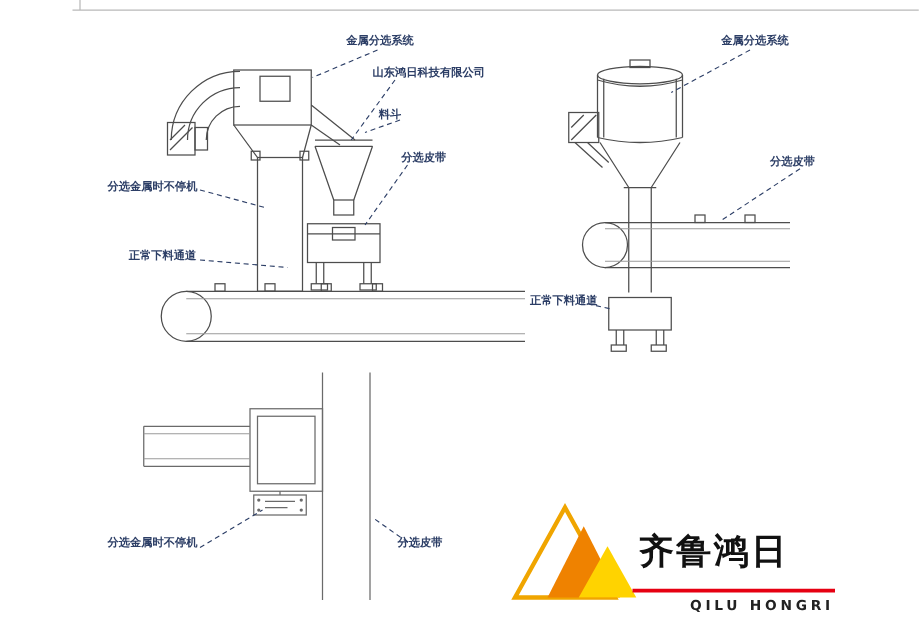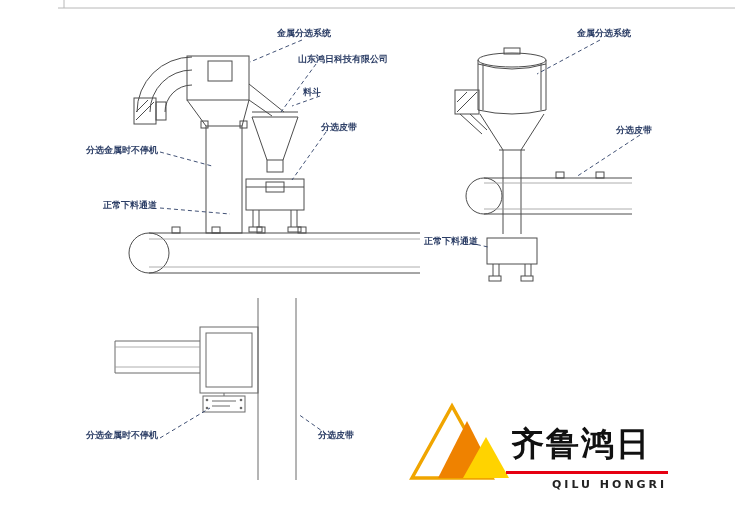--- a/index.html
+++ b/index.html
@@ -7,21 +7,21 @@
   .canvas{position:relative;width:736px;height:511px;background:#ffffff;overflow:hidden;}
   svg.drawing{position:absolute;left:0;top:0;}
   .lbl{position:absolute;font-size:9px;font-weight:600;color:#2c3e66;white-space:nowrap;line-height:1;}
   .watermark{
     position:absolute;left:98px;top:224px;
     font-size:44px;font-weight:700;letter-spacing:5px;line-height:1;
     color:rgba(57,178,72,0.92);white-space:nowrap;
   }
   .logo-name{
     position:absolute;left:511px;top:426px;
-    font-size:33px;font-weight:700;color:#111;
+    font-size:28px;font-weight:700;color:#111;
     letter-spacing:2px;white-space:nowrap;line-height:1.1;
   }
   .logo-underline{position:absolute;left:506px;top:471px;width:162px;height:3px;background:#e60012;}
   .logo-en{
     position:absolute;left:552px;top:479px;
     font-size:11px;font-weight:600;color:#222;
     letter-spacing:3px;white-space:nowrap;line-height:1;
   }
 </style>
 </head>

